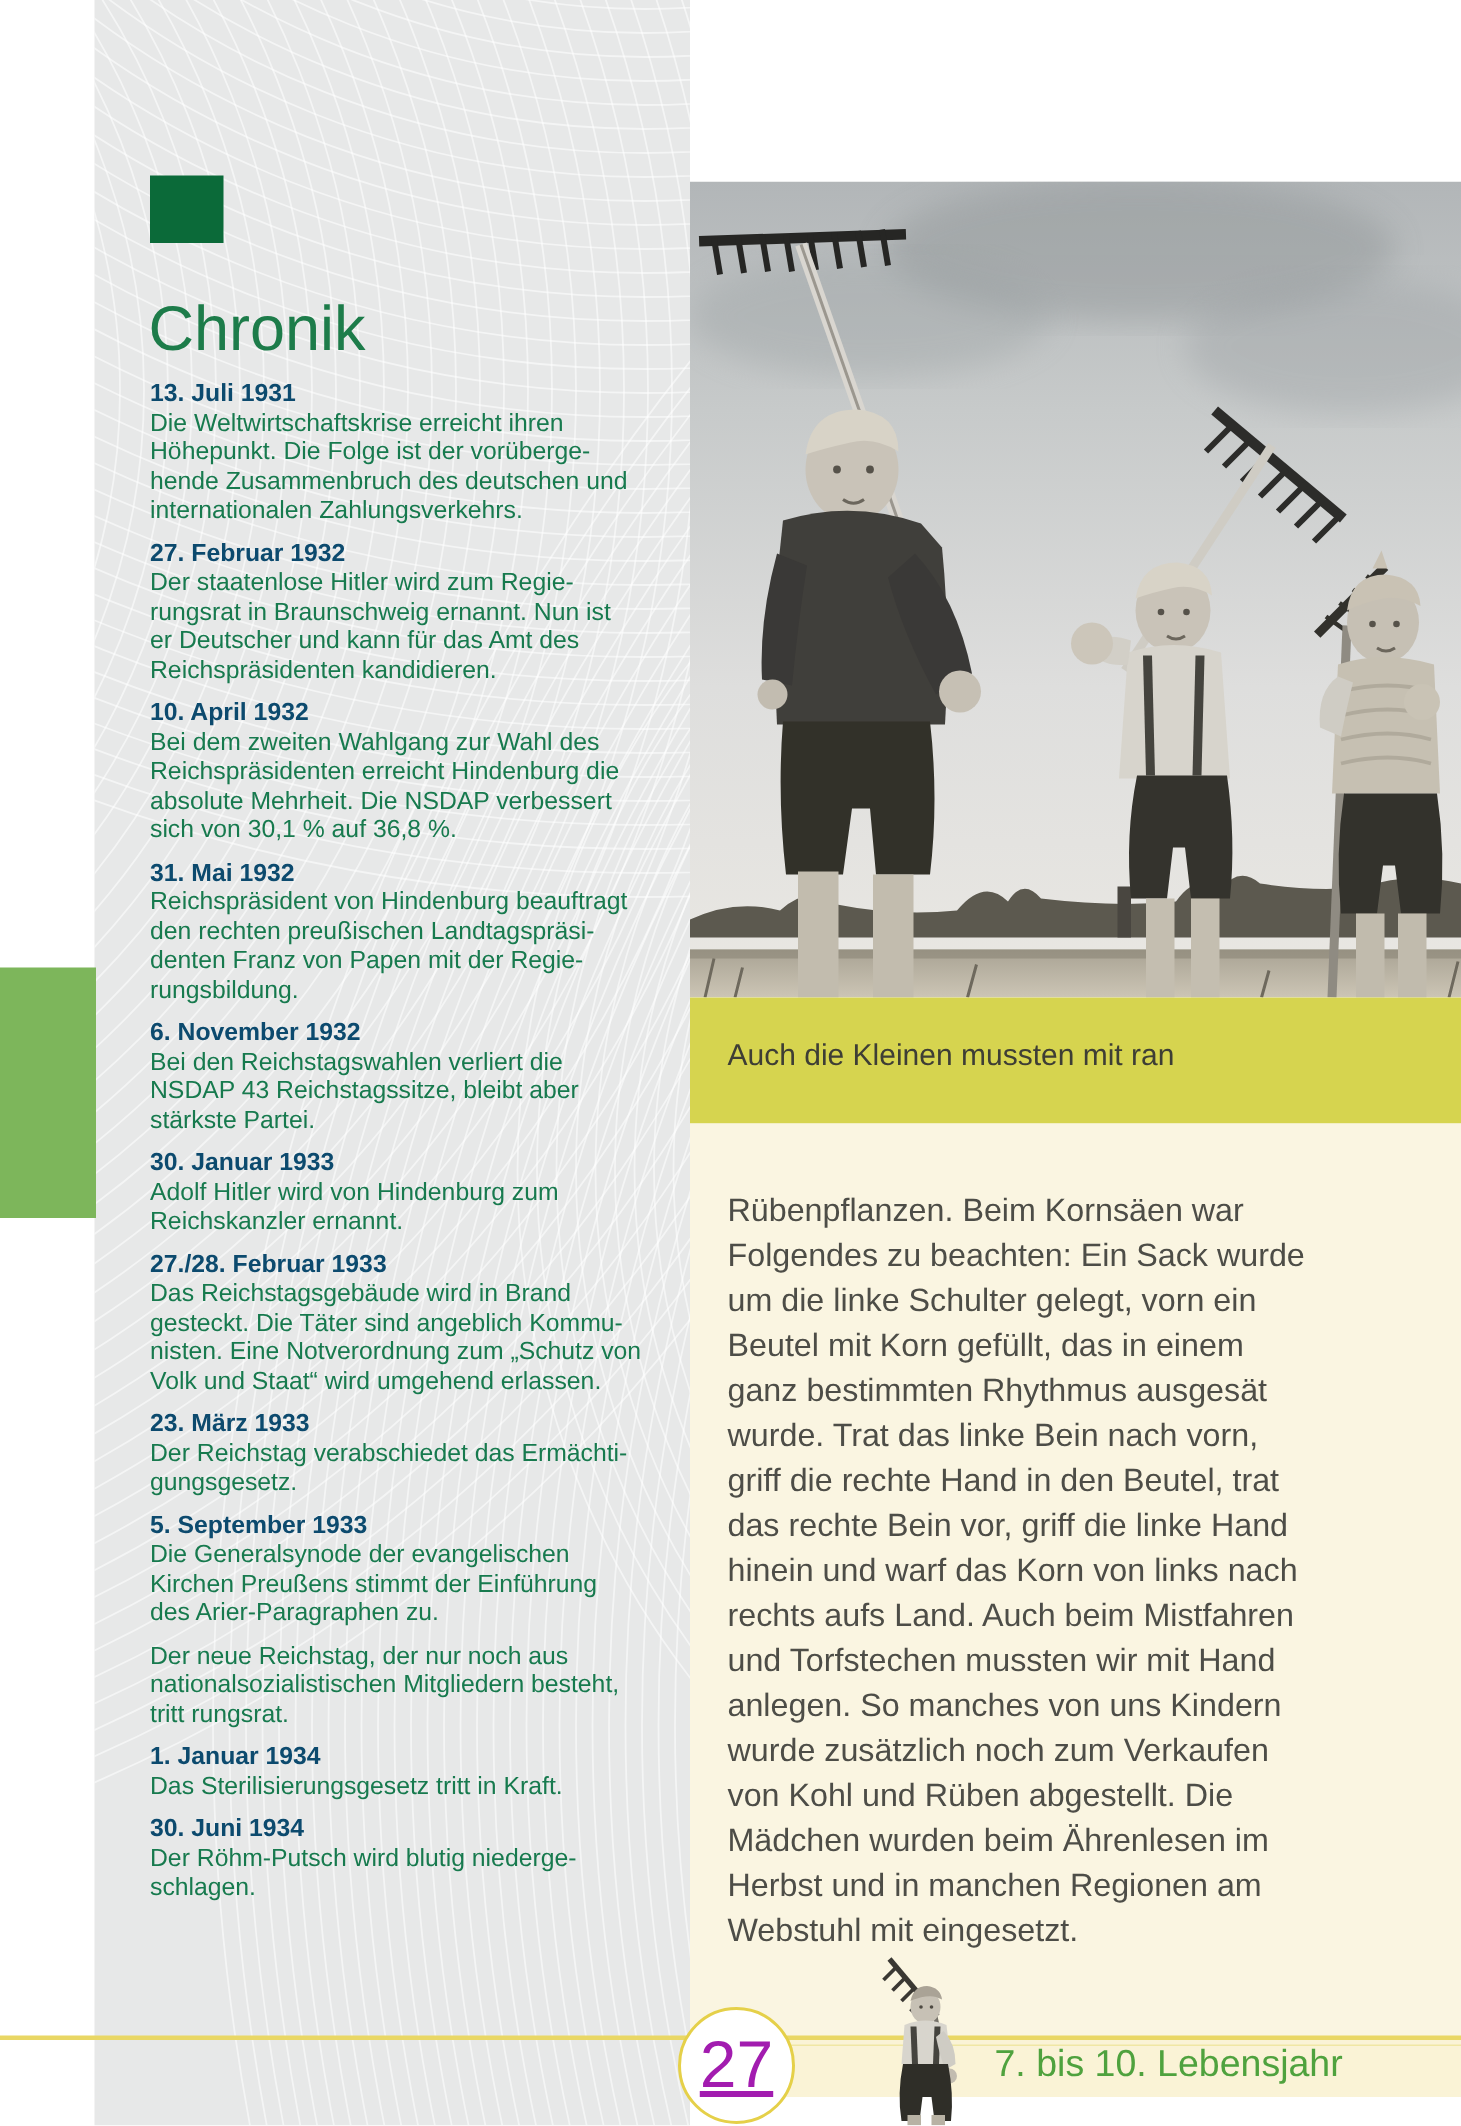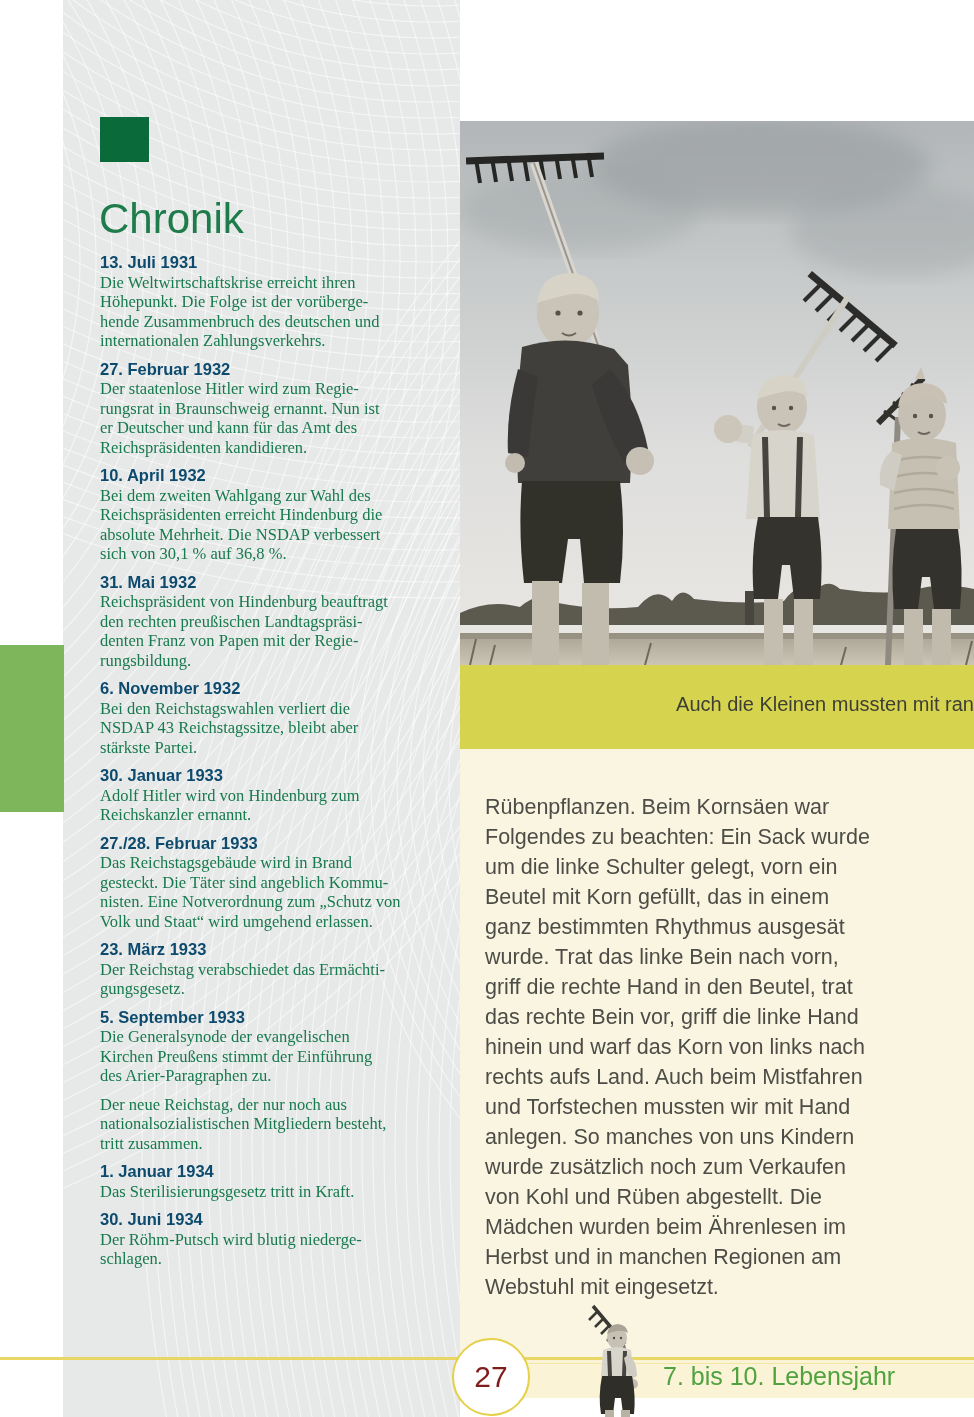--- a/index.html
+++ b/index.html
@@ -23,39 +23,39 @@
   
   .chronik-title{
     left:99px;top:196px;width:340px;
     font-size:42px;line-height:46px;color:#1d7c4a;font-weight:400;letter-spacing:0px;
   }
 
   
   .chronik-entries{left:100px;top:253px;width:356px;}
   .chronik-entry{margin-bottom:9px;}
   .entry-date{font-size:16.5px;line-height:19.5px;font-weight:bold;color:#0c4a6e;}
-  .entry-text{font-size:16.5px;line-height:19.5px;color:#177a4e;white-space:pre-line;font-family:Liberation Serif, serif;}
+  .entry-text{font-size:16.5px;line-height:19.5px;color:#177a4e;white-space:pre-line;}
 
   
   .photo-wrap{left:460px;top:121px;width:514px;height:544px;}
-  .caption-band{left:460px;top:665px;width:514px;height:84px;background:#d6d44f;text-align:right;}
+  .caption-band{left:460px;top:665px;width:514px;height:84px;background:#d6d44f;}
   .caption-text{margin:28px 0 0 25px;font-size:20px;color:#3e3e35;}
   .cream-panel{left:460px;top:749px;width:514px;height:609px;background:#faf5e1;}
   .article{left:485px;top:792px;width:440px;font-size:21.5px;line-height:30px;color:#4d4d47;white-space:pre-line;}
 
   
   .yellow-line{left:0;top:1357px;width:974px;height:3px;background:#e9d765;}
   .yellow-line-2{left:460px;top:1363px;width:514px;height:1px;background:#f0e7a4;}
   .footer-band{left:460px;top:1360px;width:514px;height:38px;background:#faf3d6;}
   .page-badge{
     left:452px;top:1338px;width:78px;height:78px;border-radius:50%;
     background:#ffffff;border:2px solid #e5d049;box-sizing:border-box;
     display:flex;align-items:center;justify-content:center;
   }
-  .page-number{font-size:30px;color:#7f1d1d;}
+  .page-number{font-size:44px;color:#a21caf;text-decoration:underline;}
   .footer-label{left:663px;top:1362px;font-size:25px;color:#4fa23e;}
   .footer-boy{left:575px;top:1292px;}
 </style>
 </head>
 <body>
 
 <div class="abs" id="left-col">
   <svg id="pattern-svg" width="460" height="1417">
     <defs>
       <clipPath id="lc">
@@ -259,21 +259,21 @@
   <div class="chronik-entry">
     <div class="entry-date">5. September 1933</div>
     <div class="entry-text">Die Generalsynode der evangelischen
 Kirchen Preußens stimmt der Einführung
 des Arier-Paragraphen zu.</div>
   </div>
 
   <div class="chronik-entry">
     <div class="entry-text">Der neue Reichstag, der nur noch aus
 nationalsozialistischen Mitgliedern besteht,
-tritt zusammen.</div>
+tritt rungsrat.</div>
   </div>
 
   <div class="chronik-entry">
     <div class="entry-date">1. Januar 1934</div>
     <div class="entry-text">Das Sterilisierungsgesetz tritt in Kraft.</div>
   </div>
 
   <div class="chronik-entry">
     <div class="entry-date">30. Juni 1934</div>
     <div class="entry-text">Der Röhm-Putsch wird blutig niederge-

